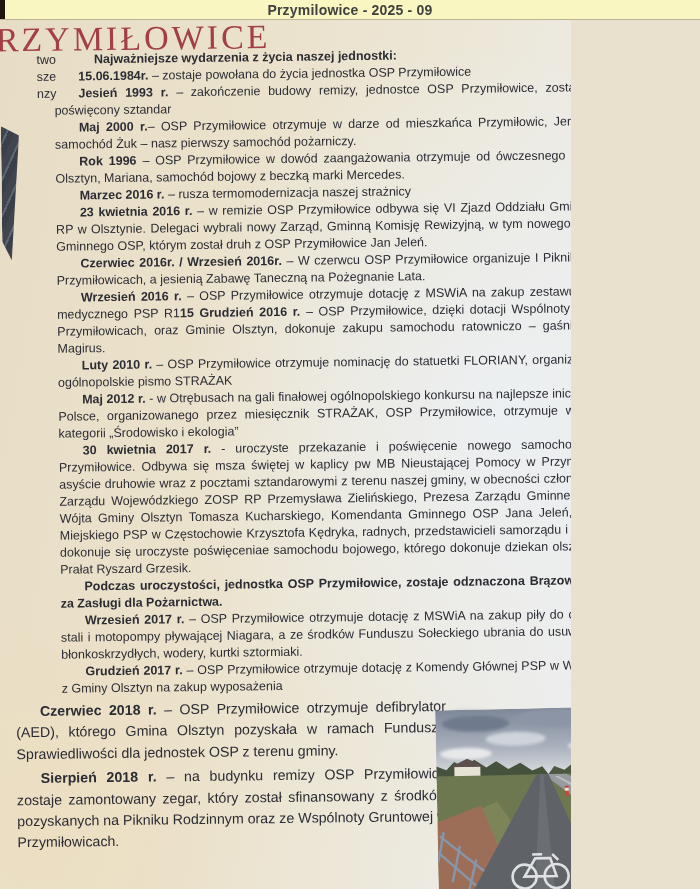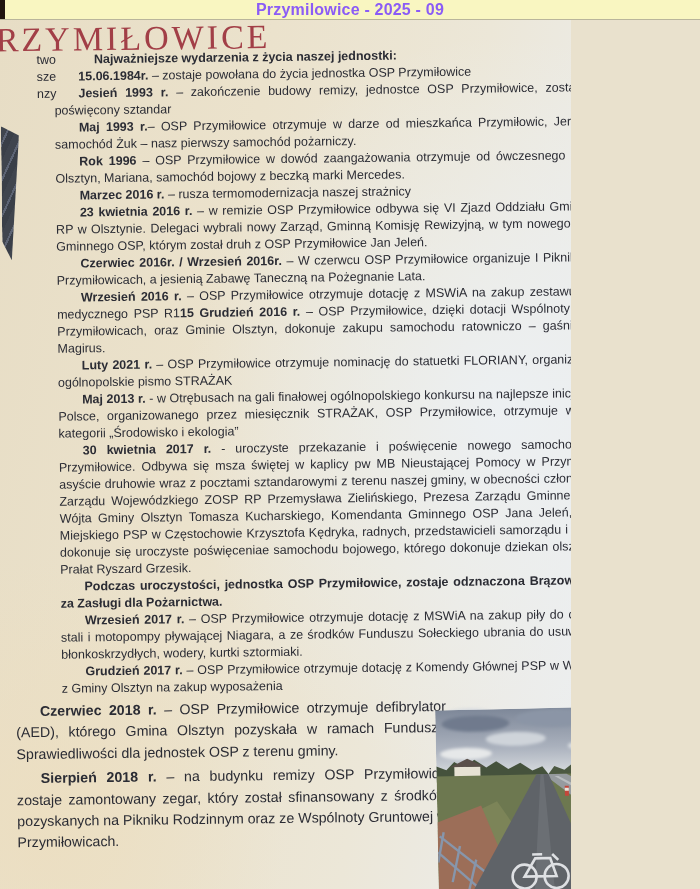--- a/index.html
+++ b/index.html
@@ -4,21 +4,21 @@
 <style>
   html,body{margin:0;padding:0;background:#777;}
   .screen{position:relative;width:700px;height:889px;overflow:hidden;
           font-family:"Liberation Sans",sans-serif;background:#e9e1cd;}
 
   
   .titlebar{position:absolute;left:0;top:0;width:700px;height:19px;
             background:#f9f6c1;border-bottom:1px solid #b9b59b;
             display:flex;align-items:center;justify-content:center;}
   .titlebar-notch{position:absolute;left:0;top:0;width:5px;height:19px;background:#20150f;}
-  .titlebar-title{font-size:16px;font-weight:700;color:#8b5cf6;letter-spacing:.2px;}
+  .titlebar-title{font-size:14px;font-weight:700;color:#404040;letter-spacing:.2px;}
 
   
   .paper{position:absolute;left:0;top:20px;width:571px;height:869px;overflow:hidden;
          background:
            radial-gradient(90% 70% at 88% 45%, rgba(236,240,243,.95), rgba(236,240,243,0) 62%),
            radial-gradient(70% 50% at 8% 92%, rgba(236,222,192,.85), rgba(236,222,192,0) 60%),
            linear-gradient(100deg,#e7ddc5 0%,#ebe2cc 38%,#ece7d8 68%,#eceef0 100%);}
   .paper-tilt{position:absolute;left:0;top:0;width:700px;height:869px;
               transform:rotate(-0.7deg);transform-origin:30px 40px;}
 
@@ -80,28 +80,28 @@
         <div>nzy</div>
       </div>
 
       <div class="left-sliver"></div>
 
       <div class="content">
         <p class="heading">Najważniejsze wydarzenia z życia naszej jednostki:</p>
         <div>
             <p class="entry"><b>15.06.1984r.</b><span> – zostaje powołana do życia jednostka OSP Przymiłowice</span></p>
             <p class="entry"><b>Jesień 1993 r.</b><span> – zakończenie budowy remizy, jednostce OSP Przymiłowice, zostaje nadany i poświęcony sztandar</span></p>
-            <p class="entry"><b>Maj 1993 r.</b><span>– OSP Przymiłowice otrzymuje w darze od mieszkańca Przymiłowic, Jerzego Barana samochód Żuk – nasz pierwszy samochód pożarniczy.</span></p>
+            <p class="entry"><b>Maj 2000 r.</b><span>– OSP Przymiłowice otrzymuje w darze od mieszkańca Przymiłowic, Jerzego Barana samochód Żuk – nasz pierwszy samochód pożarniczy.</span></p>
             <p class="entry"><b>Rok 1996</b><span> – OSP Przymiłowice w dowód zaangażowania otrzymuje od ówczesnego Wójta Gminy Olsztyn, Mariana, samochód bojowy z beczką marki Mercedes.</span></p>
             <p class="entry"><b>Marzec 2016 r.</b><span> – rusza termomodernizacja naszej strażnicy</span></p>
             <p class="entry"><b>23 kwietnia 2016 r.</b><span> – w remizie OSP Przymiłowice odbywa się VI Zjazd Oddziału Gminnego ZOSP RP w Olsztynie. Delegaci wybrali nowy Zarząd, Gminną Komisję Rewizyjną, w tym nowego Komendanta Gminnego OSP, którym został druh z OSP Przymiłowice Jan Jeleń.</span></p>
             <p class="entry"><b>Czerwiec 2016r. / Wrzesień 2016r.</b><span> – W czerwcu OSP Przymiłowice organizuje I Piknik Rodzinny w Przymiłowicach, a jesienią Zabawę Taneczną na Pożegnanie Lata.</span></p>
             <p class="entry"><b>Wrzesień 2016 r.</b><span> – OSP Przymiłowice otrzymuje dotację z MSWiA na zakup zestawu ratownictwa medycznego PSP R1</span><b>15 Grudzień 2016 r.</b><span> – OSP Przymiłowice, dzięki dotacji Wspólnoty Gruntowej w Przymiłowicach, oraz Gminie Olsztyn, dokonuje zakupu samochodu ratowniczo – gaśniczego Iveco-Magirus.</span></p>
-            <p class="entry"><b>Luty 2021 r.</b><span> – OSP Przymiłowice otrzymuje nominację do statuetki FLORIANY, organizowanej przez ogólnopolskie pismo STRAŻAK</span></p>
-            <p class="entry"><b>Maj 2013 r.</b><span> - w Otrębusach na gali finałowej ogólnopolskiego konkursu na najlepsze inicjatywy OSP w Polsce, organizowanego przez miesięcznik STRAŻAK, OSP Przymiłowice, otrzymuje wyróżnienie w kategorii „Środowisko i ekologia”</span></p>
+            <p class="entry"><b>Luty 2010 r.</b><span> – OSP Przymiłowice otrzymuje nominację do statuetki FLORIANY, organizowanej przez ogólnopolskie pismo STRAŻAK</span></p>
+            <p class="entry"><b>Maj 2012 r.</b><span> - w Otrębusach na gali finałowej ogólnopolskiego konkursu na najlepsze inicjatywy OSP w Polsce, organizowanego przez miesięcznik STRAŻAK, OSP Przymiłowice, otrzymuje wyróżnienie w kategorii „Środowisko i ekologia”</span></p>
             <p class="entry"><b>30 kwietnia 2017 r.</b><span> - uroczyste przekazanie i poświęcenie nowego samochodu dla OSP Przymiłowice. Odbywa się msza świętej w kaplicy pw MB Nieustającej Pomocy w Przymiłowicach, W asyście druhowie wraz z pocztami sztandarowymi z terenu naszej gminy, w obecności członka Prezydium Zarządu Wojewódzkiego ZOSP RP Przemysława Zielińskiego, Prezesa Zarządu Gminnego ZOSP RP, Wójta Gminy Olsztyn Tomasza Kucharskiego, Komendanta Gminnego OSP Jana Jeleń, Komendanta Miejskiego PSP w Częstochowie Krzysztofa Kędryka, radnych, przedstawicieli samorządu i mieszkańców, dokonuje się uroczyste poświęceniae samochodu bojowego, którego dokonuje dziekan olsztyński, ksiądz Prałat Ryszard Grzesik.</span></p>
             <p class="entry bold"><b>Podczas uroczystości, jednostka OSP Przymiłowice, zostaje odznaczona Brązowym Medalem za Zasługi dla Pożarnictwa.</b></p>
             <p class="entry"><b>Wrzesień 2017 r.</b><span> – OSP Przymiłowice otrzymuje dotację z MSWiA na zakup piły do cięcia betonu i stali i motopompy pływającej Niagara, a ze środków Funduszu Sołeckiego ubrania do usuwania owadów błonkoskrzydłych, wodery, kurtki sztormiaki.</span></p>
             <p class="entry"><b>Grudzień 2017 r.</b><span> – OSP Przymiłowice otrzymuje dotację z Komendy Głównej PSP w Warszawie oraz z Gminy Olsztyn na zakup wyposażenia</span></p>
             <p class="entry narrow"><b>Czerwiec 2018 r.</b><span> – OSP Przymiłowice otrzymuje defibrylator (AED), którego Gmina Olsztyn pozyskała w ramach Funduszu Sprawiedliwości dla jednostek OSP z terenu gminy.</span></p>
             <p class="entry narrow"><b>Sierpień 2018 r.</b><span> – na budynku remizy OSP Przymiłowice zostaje zamontowany zegar, który został sfinansowany z środków pozyskanych na Pikniku Rodzinnym oraz ze Wspólnoty Gruntowej w Przymiłowicach.</span></p>
           </div>
       </div>
     </div>
 

